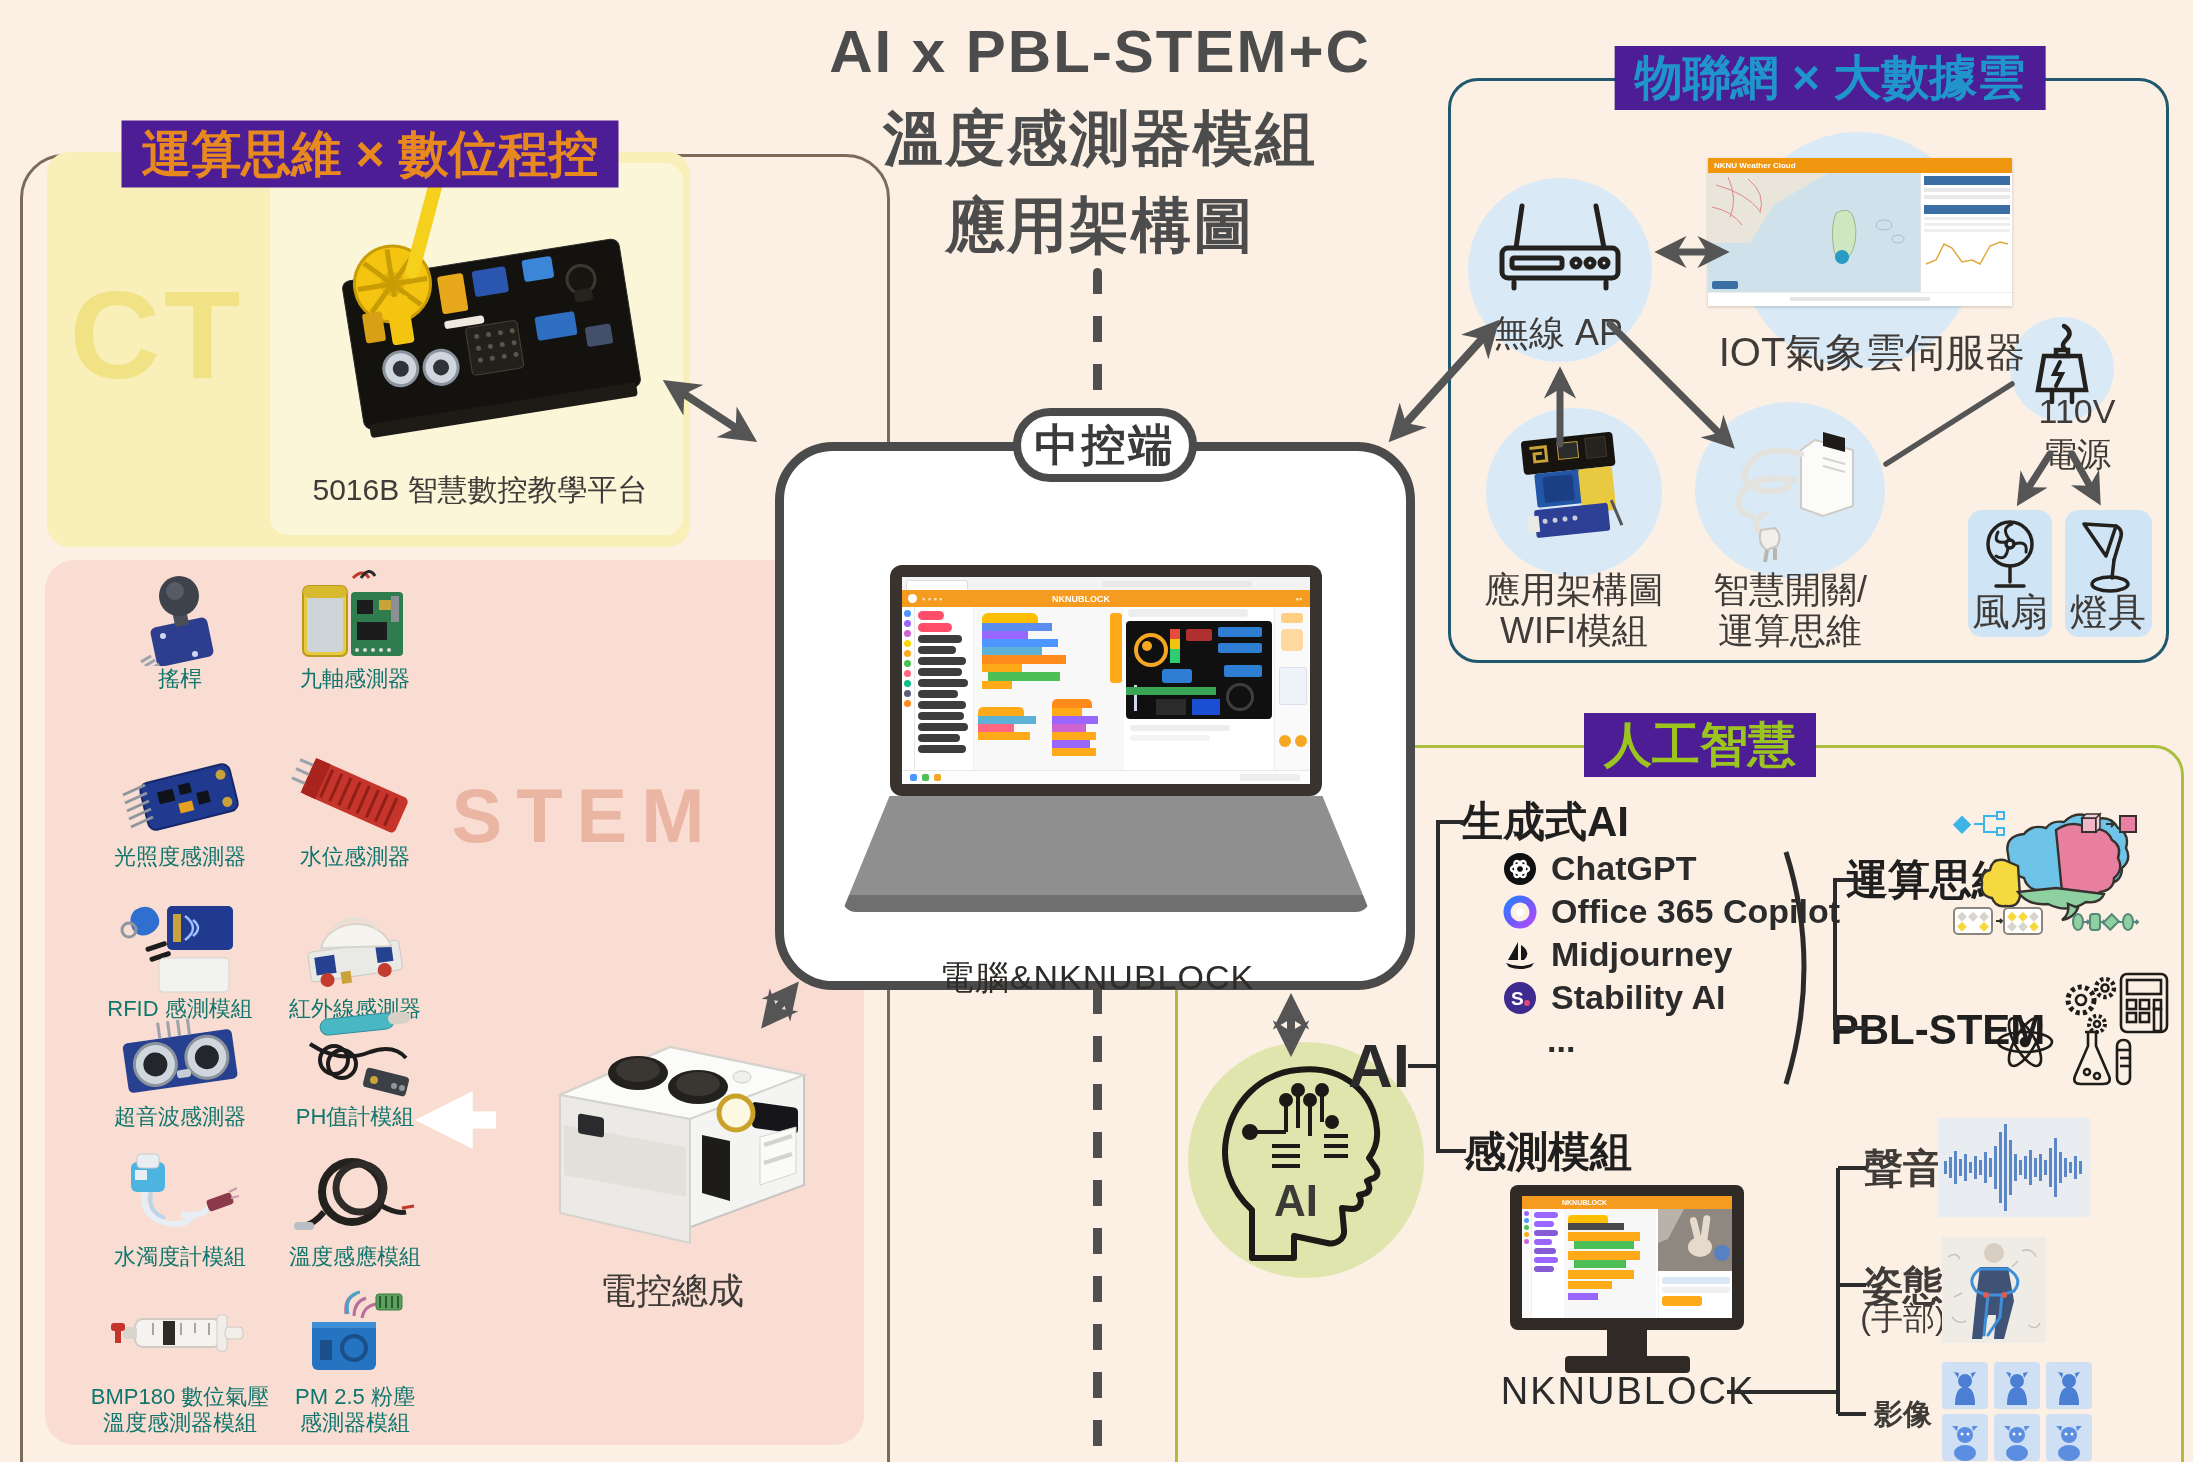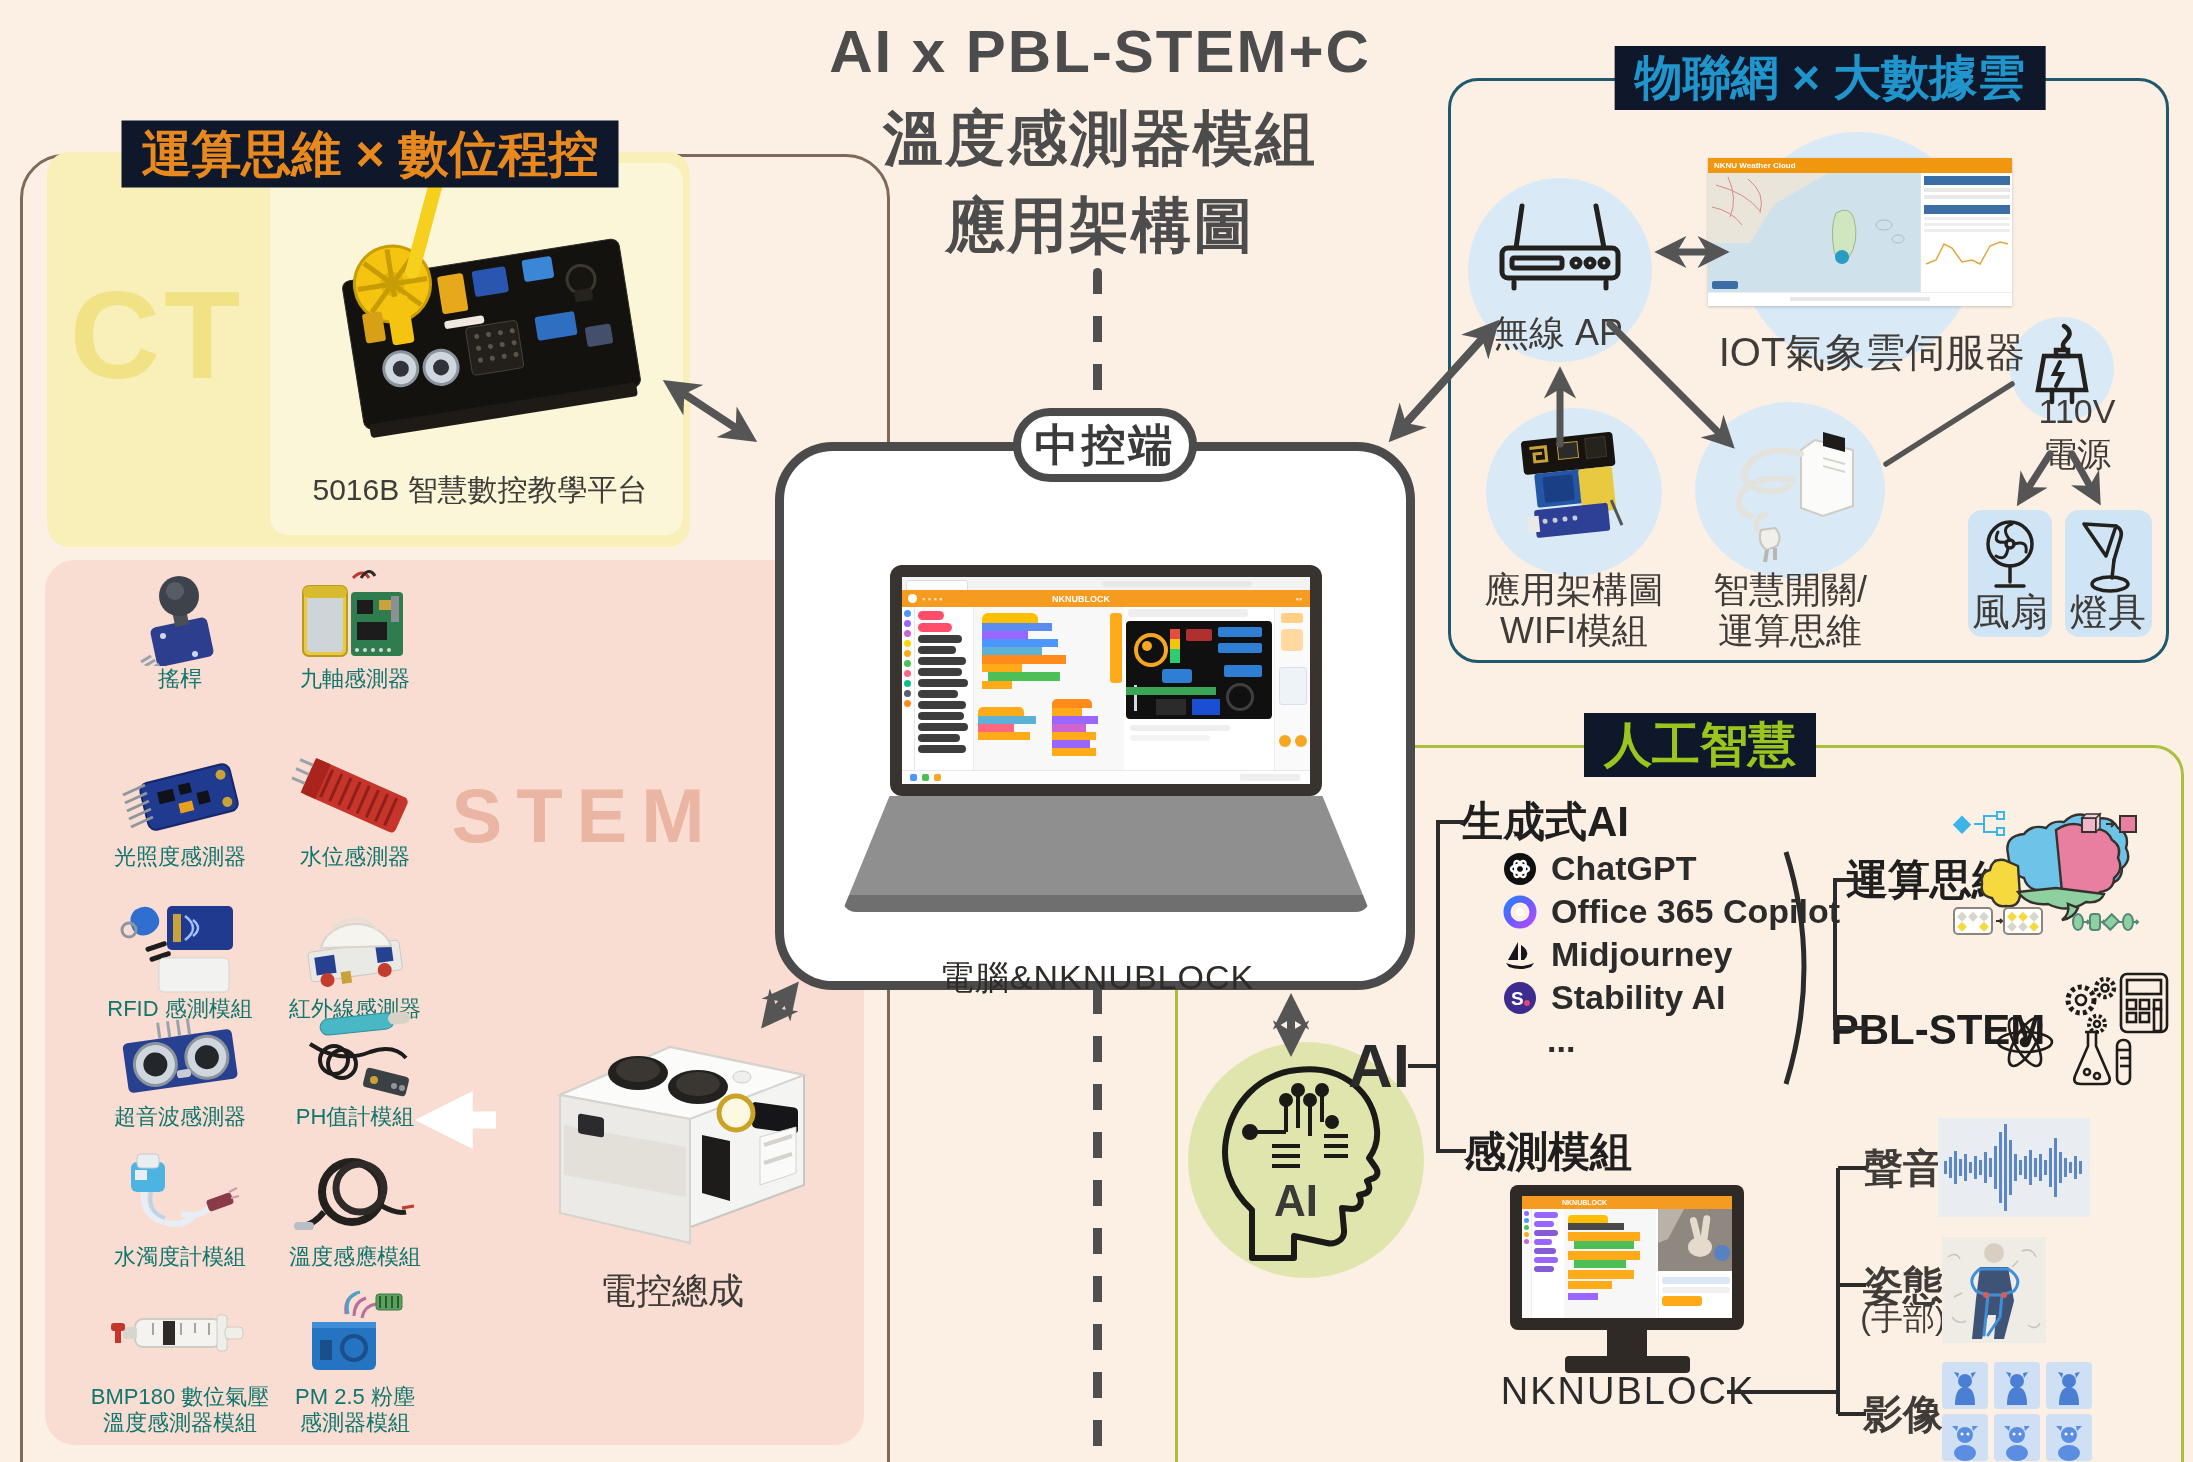--- a/index.html
+++ b/index.html
@@ -1,20 +1,20 @@
 <!DOCTYPE html>
 <html><head>
 <meta charset="utf-8">
 <style>
   html,body{margin:0;padding:0;}
   body{font-family:"Liberation Sans","DejaVu Sans",sans-serif;}
   #stage{position:relative;width:2193px;height:1462px;background:#fcf0e4;overflow:hidden;}
   .abs{position:absolute;}
   .panel{position:absolute;background:transparent;border-style:solid;}
-  .legend{position:absolute;background:#0f172a;padding:0 20px;font-weight:bold;white-space:nowrap;transform:translate(-50%,-50%);}
+  .legend{position:absolute;background:#4c1d95;padding:0 20px;font-weight:bold;white-space:nowrap;transform:translate(-50%,-50%);}
   .lbl{position:absolute;color:#3f3b38;text-align:center;transform:translate(-50%,-50%);white-space:pre-line;line-height:1.25;}
   .bold{font-weight:bold;}
   .circle{position:absolute;border-radius:50%;}
   .blue-bg{background:#d9eaf6;}
   #title{position:absolute;left:1100px;top:8px;transform:translateX(-50%);text-align:center;color:#4c4c4c;font-weight:bold;font-size:60px;line-height:87px;letter-spacing:2px;white-space:nowrap;}
   #dashline{position:absolute;left:1093px;top:268px;width:9px;height:1194px;z-index:1;
     background:repeating-linear-gradient(#4f4f4f 0 26px,transparent 26px 48px);border-radius:5px;}
   #center-panel{position:absolute;left:775px;top:442px;width:640px;height:548px;background:#fff;border:9px solid #4b4b4b;border-radius:58px;box-sizing:border-box;z-index:5;}
   #center-badge{position:absolute;left:1013px;top:408px;width:184px;height:74px;background:#fff;border:8px solid #4b4b4b;border-radius:38px;box-sizing:border-box;z-index:6;display:flex;align-items:center;justify-content:center;font-size:44px;font-weight:bold;color:#3a3a3a;letter-spacing:3px;}
   .overlay{position:absolute;left:0;top:0;z-index:10;pointer-events:none;}
@@ -880,21 +880,21 @@
         <path d="M38,32 q-14,10 -4,22 l10,4"></path>
         <path d="M66,32 q16,10 6,22 l-12,4"></path>
         <line x1="44" y1="58" x2="62" y2="58"></line>
         <path d="M46,58 l-4,40 M60,58 l-2,22 -12,18"></path>
       </g>
       <circle cx="44" cy="58" r="3" fill="#e05a4e"></circle>
         <circle cx="62" cy="58" r="3" fill="#e05a4e"></circle>
     </svg>
   </div>
 
-  <div class="lbl bold" style="left:1903px;top:1414px;font-size:40px;z-index:3;white-space:nowrap;">影像</div>
+  <div class="lbl bold" style="left:1903px;top:1414px;font-size:29px;z-index:3;white-space:nowrap;">影像</div>
   <div class="abs" style="left:1942px;top:1362px;width:150px;height:100px;z-index:3;">
     <div class="tile" style="left:0;top:0;">
         <svg width="40" height="40" viewBox="0 0 40 40">
           <g fill="#4a7fd4">
             <circle cx="20" cy="12" r="7"></circle>
             <path d="M13,9 l-4,-6 5,1z M27,9 l4,-6 -5,1z"></path>
             <path d="M10,36 Q10,18 20,18 Q30,18 30,36 Z"></path>
           </g>
         </svg>
       </div>

